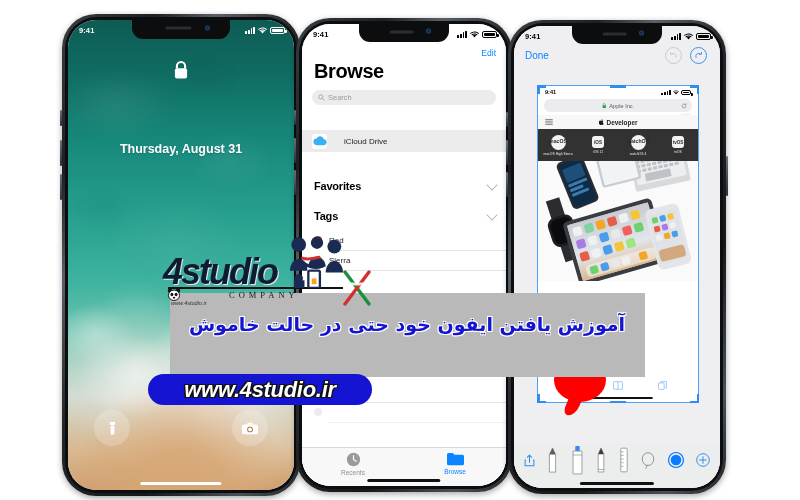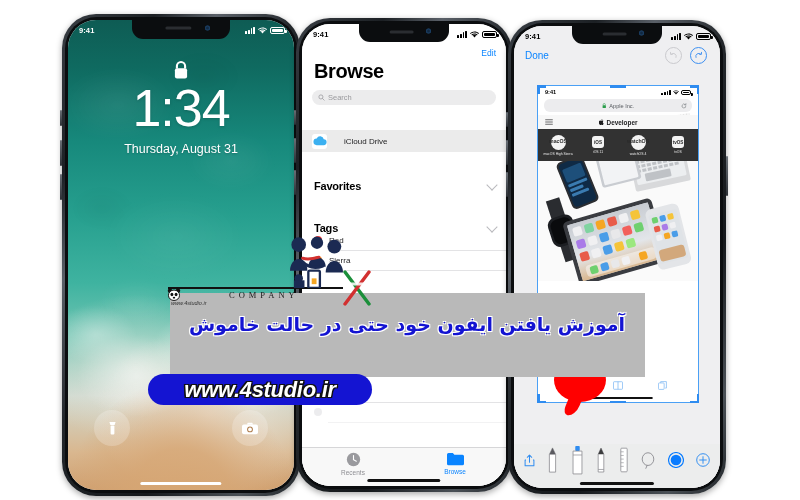--- a/index.html
+++ b/index.html
@@ -72,21 +72,21 @@
       radial-gradient(40% 40% at 30% 70%, rgba(255,255,255,.9), rgba(255,255,255,0) 65%),
       radial-gradient(36% 34% at 62% 52%, rgba(255,255,255,.85), rgba(255,255,255,0) 68%),
       radial-gradient(30% 28% at 82% 76%, rgba(255,255,255,.7), rgba(255,255,255,0) 68%),
       radial-gradient(26% 26% at 12% 44%, rgba(255,255,255,.6), rgba(255,255,255,0) 70%);
     filter:blur(1px);}
   .lock-icon{position:absolute;left:50%;top:40px;transform:translateX(-50%);z-index:20;}
   .lock-time{position:absolute;left:0;right:0;top:62px;text-align:center;color:#fff;z-index:20;
     font-size:52px;font-weight:300;letter-spacing:-1px;line-height:1;
     text-shadow:0 1px 3px rgba(0,0,0,.18);}
   .lock-date{position:absolute;left:0;right:0;top:122px;text-align:center;color:#fff;z-index:20;
-    font-size:12.5px;font-weight:400;text-shadow:0 1px 2px rgba(0,0,0,.2);}
+    font-size:12.5px;font-weight:700;text-shadow:0 1px 2px rgba(0,0,0,.2);}
   .lock-btn{position:absolute;bottom:44px;width:36px;height:36px;border-radius:50%;
     background:rgba(255,255,255,.22);z-index:20;display:flex;align-items:center;justify-content:center;}
   .lock-btn.left{left:26px}.lock-btn.right{right:26px}
 
   
   #phone2{left:296px;top:18px;width:206px;height:464px;}
   .files{position:absolute;inset:0;background:#fff;color:#000;}
   .files-edit{position:absolute;right:10px;top:24px;font-size:8.5px;color:#0a84ff;}
   .files-title{position:absolute;left:12px;top:36px;font-size:20px;font-weight:bold;letter-spacing:-.4px;}
   .files-search{position:absolute;left:10px;right:10px;top:66px;height:15px;border-radius:7.5px;
@@ -227,21 +227,20 @@
             </div>
         </div>
       </div>
 
       <div class="lock-icon">
         <svg width="17" height="21" viewBox="0 0 17 21">
           <path d="M4.4 8.4V6.1a4.1 4.1 0 0 1 8.2 0v2.3" fill="none" stroke="#fff" stroke-width="2.1"></path>
           <rect x="2.4" y="8.2" width="12.2" height="10.4" rx="2.1" fill="#fff"></rect>
         </svg>
       </div>
-      <div class="lock-time">1:34</div>
       <div class="lock-date">Thursday, August 31</div>
 
       <div class="lock-btn left">
         <svg width="13" height="15" viewBox="0 0 13 15">
           <path d="M3.4 1h6.2l-1 3H4.4Z" fill="#fff"></path>
             <rect x="4.6" y="4.6" width="3.8" height="9" rx="1" fill="#fff"></rect>
         </svg>
       </div>
       <div class="lock-btn right">
         <svg width="16" height="13" viewBox="0 0 18 14">
@@ -312,21 +311,21 @@
           </span>
           <span class="label">iCloud Drive</span>
         </div>
 
 
         <div class="sec-head" style="top:156px;">
           <span>Favorites</span>
           <span class="chev"></span>
         </div>
 
-        <div class="sec-head" style="top:186px;margin-top:12px;">
+        <div class="sec-head" style="top:186px;">
           <span>Tags</span>
           <span class="chev"></span>
         </div>
 
         <div class="tag-row" style="top:206px;">
           <span class="dot" style="background:#fc3d39;"></span>
           <span>Red</span>
         </div>
         <div class="tag-row" style="top:226px;">
           <span class="dot" style="background:#fd9426;"></span>
@@ -685,20 +684,21 @@
         <div class="home-ind" style="background:#111;bottom:3px;"></div>
       </div>
     </div>
   </div>
 
   <div class="bubble"></div>
 
   <div class="wm-banner"></div>
 
   <div class="wm-logo">
+    <div class="wm-4s">4studio</div>
     <div class="wm-co-rule"></div>
     <div class="wm-co">COMPANY</div>
     <div class="wm-site">www.4studio.ir</div>
     <svg class="wm-panda" viewBox="0 0 16 15">
       <circle cx="3.4" cy="3.2" r="2.6" fill="#111"></circle>
         <circle cx="12.6" cy="3.2" r="2.6" fill="#111"></circle>
       <ellipse cx="8" cy="8.4" rx="6.4" ry="6" fill="#fff" stroke="#111" stroke-width="1.1"></ellipse>
       <ellipse cx="5.6" cy="7.6" rx="1.7" ry="2" fill="#111"></ellipse>
         <ellipse cx="10.4" cy="7.6" rx="1.7" ry="2" fill="#111"></ellipse>
       <ellipse cx="8" cy="11.2" rx="1.4" ry="1" fill="#111"></ellipse>

